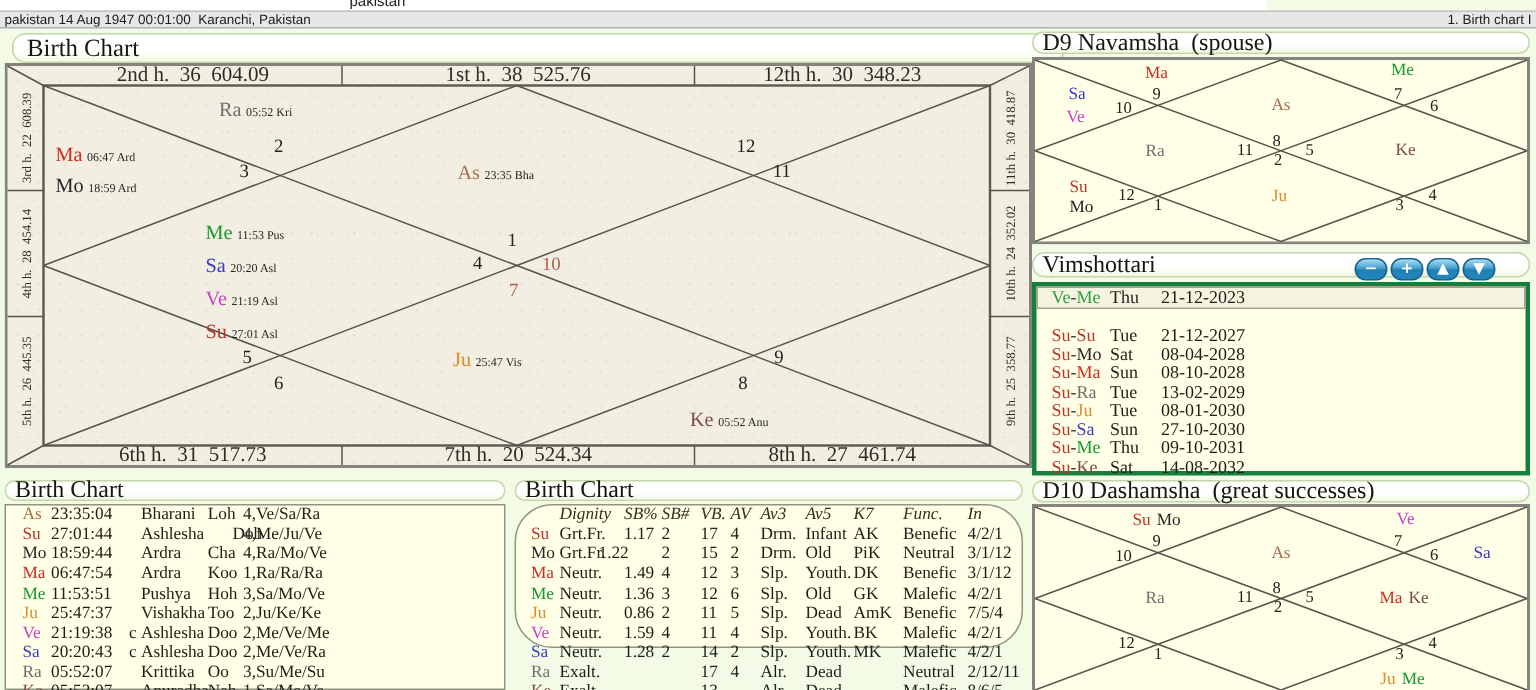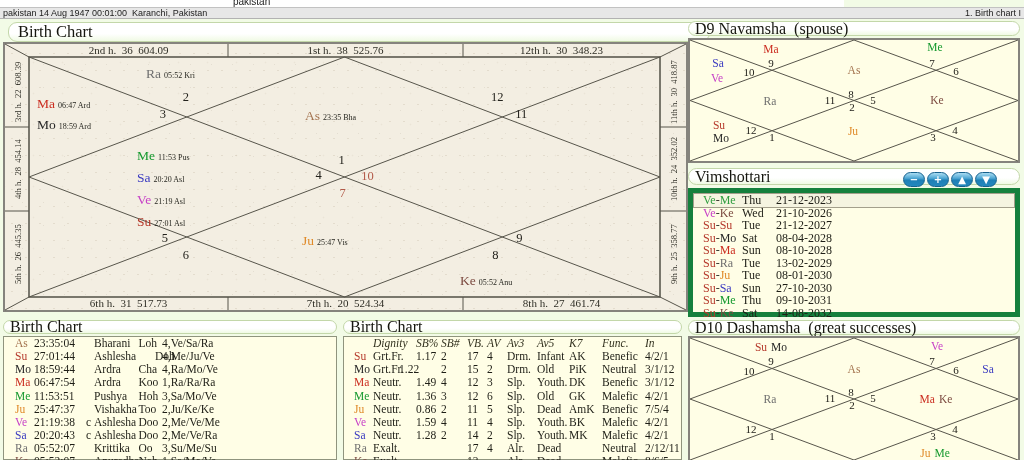--- a/index.html
+++ b/index.html
@@ -15,23 +15,23 @@
 .chart svg{position:absolute;left:0;top:0}
 .paper{background-color:#f3eee2;background-image:radial-gradient(circle,rgba(150,130,100,.17) .5px,rgba(0,0,0,0) 1px),radial-gradient(circle,rgba(125,115,95,.13) .5px,rgba(0,0,0,0) .9px),radial-gradient(circle,rgba(170,150,120,.11) .6px,rgba(0,0,0,0) 1.1px);background-size:14px 17px,21px 23px,29px 31px;background-position:2px 3px,9px 11px,16px 5px}
 .pale{background:#fffee6}
 .num{position:absolute;transform:translate(-50%,-50%);font-size:12.5px;color:#23221c;line-height:12px}
 .num.sm{font-size:11px}
 .planet{position:absolute;white-space:nowrap;transform:translate(0,-50%)}
 .planet.ctr{transform:translate(-50%,-50%)}
 .pname{font-size:13.5px}
 .planet.sm .pname{font-size:11.5px}
 .pdet{font-size:8px;color:#272720;margin-left:3px}
-.elabel{position:absolute;font-size:11px;color:#2e2d25;white-space:pre;text-align:center;line-height:11px}
+.elabel{position:absolute;font-size:14px;color:#2e2d25;white-space:pre;text-align:center;line-height:11px}
 .vlabel{position:absolute;font-size:8.5px;color:#2e2d25;white-space:pre;writing-mode:vertical-rl;transform:rotate(180deg);display:flex;align-items:center;justify-content:center}
-.vtable{position:absolute;background:#fffee6;border:5px solid #15803d;box-sizing:border-box}
+.vtable{position:absolute;background:#fffee6;border:3px solid #15803d;box-sizing:border-box}
 .vrow{position:absolute;left:1px;right:1px;height:12.55px}
 .vrow.sel{background:#f5f4e0;outline:1px solid #a39f8b}
 .vrow>span{position:absolute;top:0;line-height:12.55px}
 .vrow span{font-size:12px;color:#1e1e16;white-space:pre}
 .btn{position:absolute;width:22px;height:15px;border:1px solid #16618e;border-radius:8px;background:linear-gradient(180deg,#aadcf2 0%,#51a8d4 40%,#1e7fb5 55%,#2388bd 100%);box-sizing:border-box;color:#fff;display:flex;align-items:center;justify-content:center;font:bold 10px "DejaVu Sans",sans-serif;line-height:1}
 .dtable{position:absolute;background:#fffee6;border:1px solid #8f947e;box-sizing:border-box}
 .trow{position:absolute;left:0;width:100%}
 .trow span{position:absolute;white-space:pre;font-size:11.5px;color:#1e1e16}
 .hrow span{font-style:italic;color:#33321f}
 </style>
@@ -185,25 +185,20 @@
       <div class="planet ctr sm" style="left: 82px; top: 62px;"><span class="pname" style="color: rgb(111, 111, 111);">Ra</span></div>
       <div class="planet ctr sm" style="left: 248px; top: 62px;"><span class="pname" style="color: rgb(203, 45, 32);">Ma</span><span class="pname" style="color: rgb(124, 74, 64); margin-left: 4px;">Ke</span></div>
       <div class="planet ctr sm" style="left: 247px; top: 116px;"><span class="pname" style="color: rgb(224, 138, 40);">Ju</span><span class="pname" style="color: rgb(21, 153, 46); margin-left: 4px;">Me</span></div>
     </div>
     <div class="vtable" style="left: 688px; top: 188px; width: 332px; height: 129px;">
       <div class="vrow sel" style="top: 1px;">
         <span style="left: 9px;"><span style="color: rgb(47, 158, 63);">Ve</span><span style="color: rgb(51, 51, 42);">-</span><span style="color: rgb(47, 158, 63);">Me</span></span>
         <span style="left: 48px;">Thu</span>
         <span style="left: 82px;">21-12-2023</span>
       </div>
-      <div class="vrow" style="top: 13.55px;">
-        <span style="left: 9px;"><span style="color: rgb(199, 64, 199);">Ve</span><span style="color: rgb(51, 51, 42);">-</span><span style="color: rgb(124, 74, 64);">Ke</span></span>
-        <span style="left: 48px;">Wed</span>
-        <span style="left: 82px;">21-10-2026</span>
-      </div>
       <div class="vrow" style="top: 26.1px;">
         <span style="left: 9px;"><span style="color: rgb(181, 56, 42);">Su</span><span style="color: rgb(51, 51, 42);">-</span><span style="color: rgb(181, 56, 42);">Su</span></span>
         <span style="left: 48px;">Tue</span>
         <span style="left: 82px;">21-12-2027</span>
       </div>
       <div class="vrow" style="top: 38.65px;">
         <span style="left: 9px;"><span style="color: rgb(181, 56, 42);">Su</span><span style="color: rgb(51, 51, 42);">-</span><span style="color: rgb(38, 38, 38);">Mo</span></span>
         <span style="left: 48px;">Sat</span>
         <span style="left: 82px;">08-04-2028</span>
       </div>
@@ -317,21 +312,21 @@
       </div>
       <div class="trow" style="top: 118.44px; height: 13.16px;">
         <span style="left: 11px; line-height: 13.16px; color: rgb(124, 74, 64);">Ke</span>
         <span style="left: 30px; line-height: 13.16px;">05:52:07</span>
         <span style="left: 82px; line-height: 13.16px;"></span>
         <span style="left: 90px; line-height: 13.16px;">Anuradha</span>
         <span style="left: 134.5px; line-height: 13.16px;">Nah</span>
         <span style="left: 158px; line-height: 13.16px;">1,Sa/Me/Ve</span>
       </div>
     </div>
-    <div class="dtable" style="left: 343px; top: 336px; width: 339px; height: 124px;">
+    <div class="dtable" style="left: 343px; top: 336px; width: 339px; height: 96px; border-radius: 25px;">
       <div class="trow hrow" style="top: 0px; height: 13.16px;">
         <span style="left: 29px; line-height: 13.16px;">Dignity</span>
         <span style="left: 72px; line-height: 13.16px;">SB%</span>
         <span style="left: 97px; line-height: 13.16px;">SB#</span>
         <span style="left: 123px; line-height: 13.16px; font-style: italic;">VB.</span>
         <span style="left: 143px; line-height: 13.16px;">AV</span>
         <span style="left: 163px; line-height: 13.16px;">Av3</span>
         <span style="left: 193px; line-height: 13.16px;">Av5</span>
         <span style="left: 225px; line-height: 13.16px;">K7</span>
         <span style="left: 258px; line-height: 13.16px;">Func.</span>

